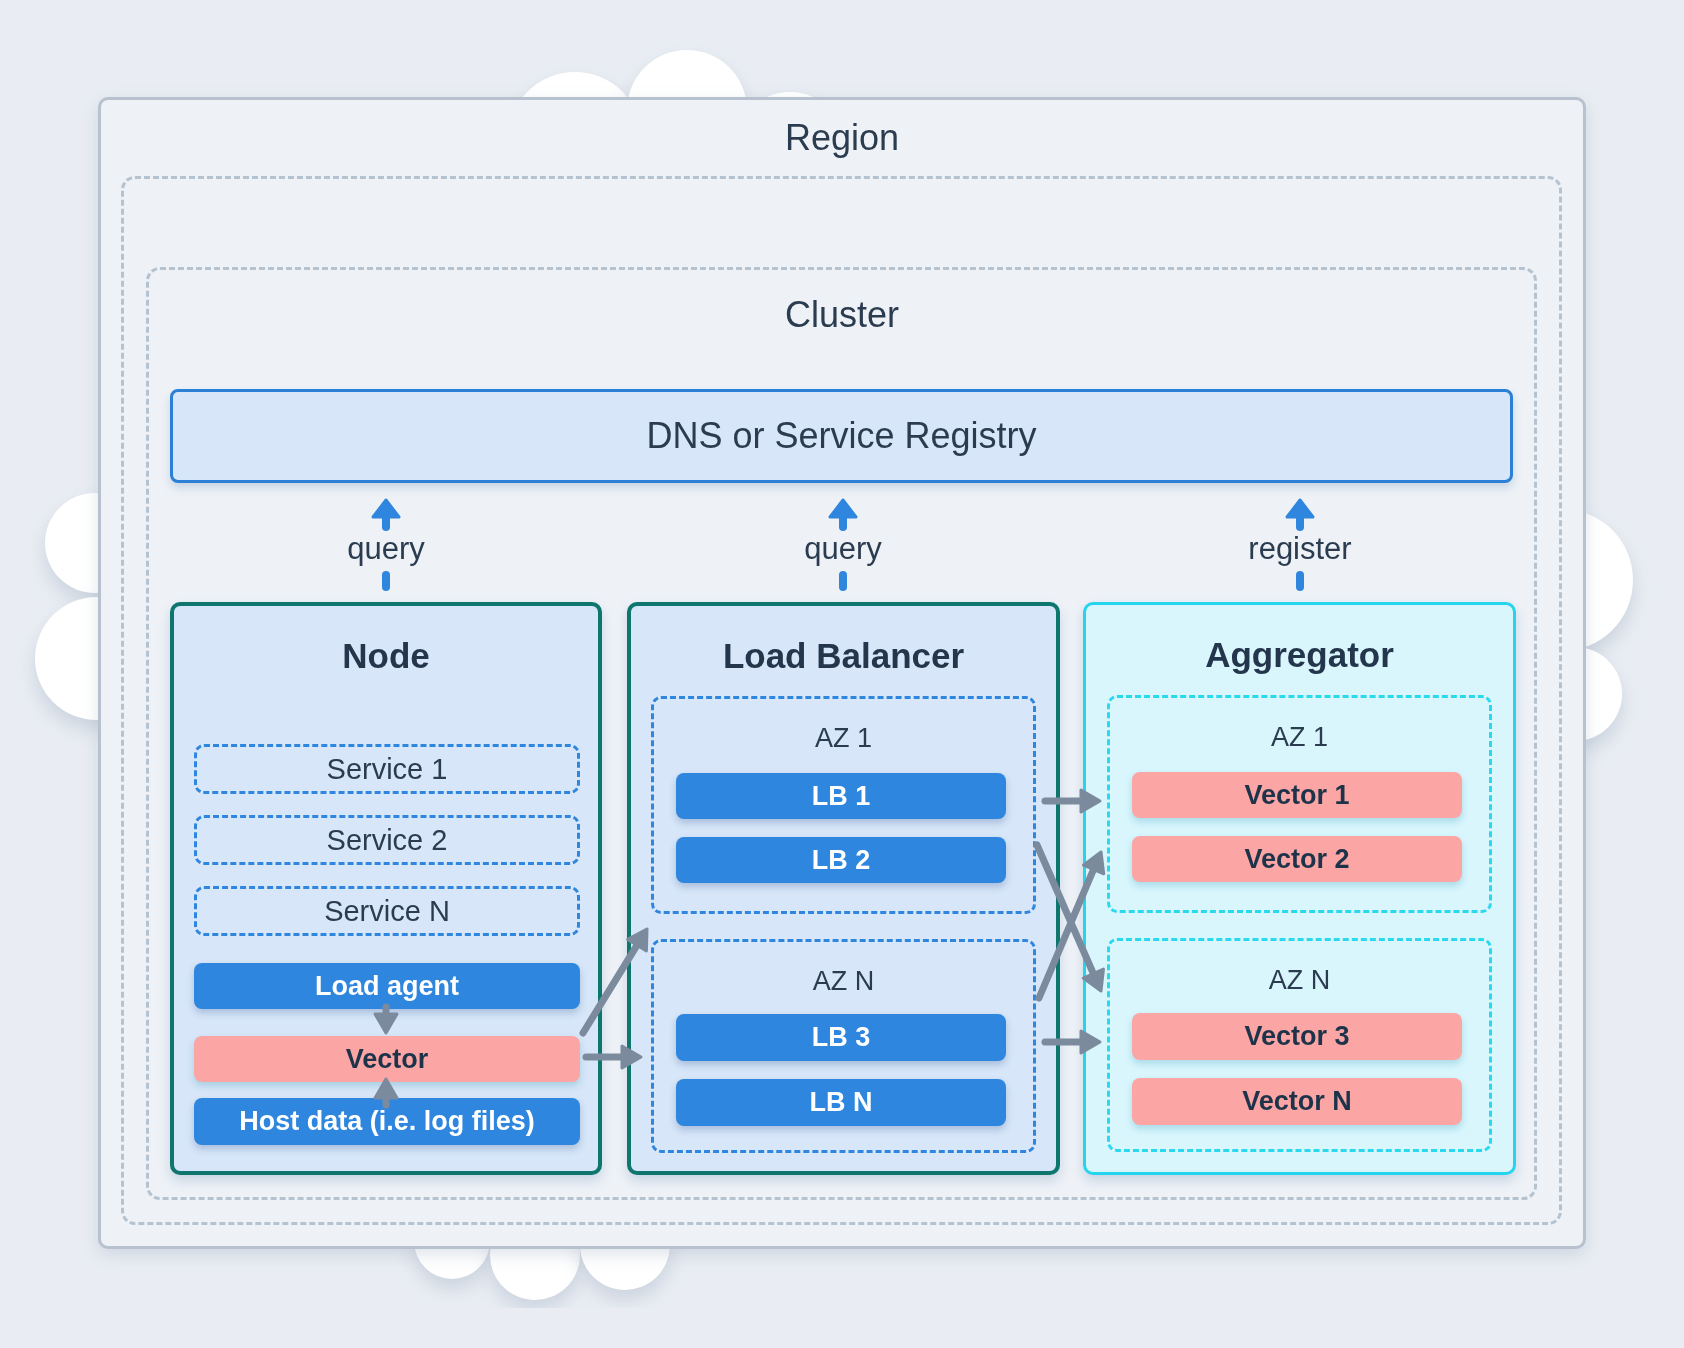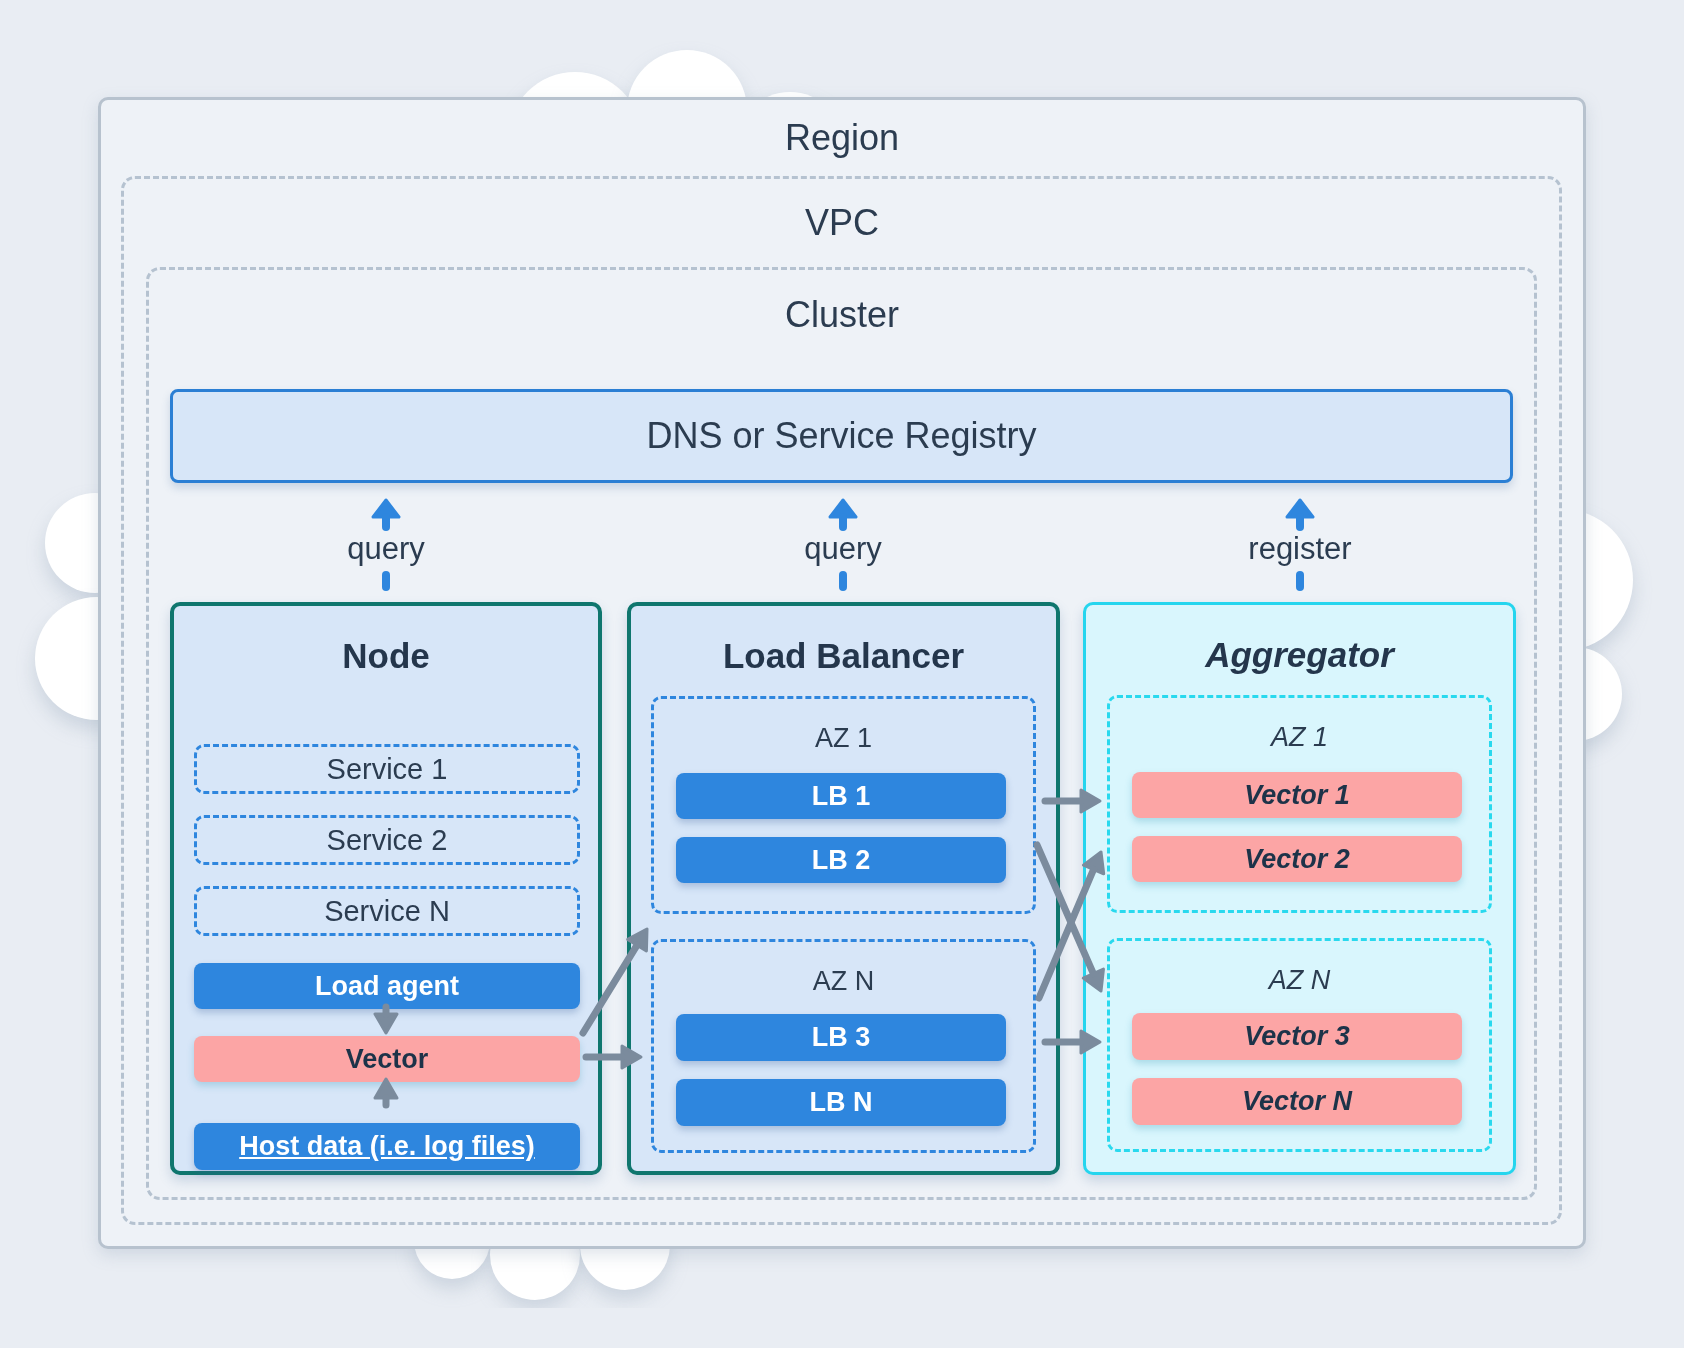--- a/index.html
+++ b/index.html
@@ -40,37 +40,37 @@
 
   .qlbl{position:absolute;top:531px;width:220px;text-align:center;font-size:31px;color:#2b3c50;}
   .q1{left:276px;} .q2{left:733px;} .q3{left:1190px;}
 
   .panel{position:absolute;top:602px;height:573px;box-sizing:border-box;border-radius:10px;
          box-shadow:0 6px 12px rgba(70,110,160,.22);}
   .panel-blue{background:#d7e6f8;border:4px solid #0f766e;}
   .panel-cyan{background:#d9f6fd;border:3px solid #25d5ee;}
   #node{left:170px;width:432px;}
   #lb{left:627px;width:433px;}
-  #agg{left:1083px;width:433px;font-style:italic;}
+  #agg{left:1083px;width:433px;}
   .panel-title{position:absolute;top:30px;left:0;width:100%;text-align:center;
                font-weight:bold;font-size:35px;color:#24364c;}
 
   .svc{position:absolute;left:20px;width:386px;height:50px;box-sizing:border-box;
        border:3px dashed #2e86de;border-radius:10px;
        display:flex;align-items:center;justify-content:center;font-size:29px;color:#2b3c50;}
   .svc1{top:138px;justify-content:center;} .svc2{top:209px;} .svc3{top:280px;}
 
   .bar{position:absolute;border-radius:8px;display:flex;align-items:center;justify-content:center;
        font-weight:bold;font-size:27px;}
   .bar-blue{background:#2e86de;color:#ffffff;box-shadow:0 4px 7px rgba(50,90,150,.28);}
   .bar-cyan{background:#fca5a5;color:#1d3349;box-shadow:0 4px 7px rgba(30,140,170,.25);}
   .nbar{left:20px;width:386px;}
   .other{top:357px;height:46px;}
   .vector{top:430px;height:46px;}
-  .host{top:517px;height:47px;text-decoration:underline;}
+  .host{top:492px;height:47px;}
 
   .az{position:absolute;width:385px;box-sizing:border-box;border-radius:10px;}
   .az-blue{border:3px dashed #2e86de;}
   .az-cyan{border:3px dashed #29d9ee;}
   .az-top{left:20px;top:90px;height:218px;}
   .az-bot{left:20px;top:333px;height:214px;}
   #agg .az-top{left:21px;} #agg .az-bot{left:21px;}
   .az-label{position:absolute;top:24px;left:0;width:100%;text-align:center;font-size:27px;color:#2b3c50;}
   .azbar{left:22px;width:330px;}
   .r1{top:74px;height:46px;}
@@ -94,21 +94,20 @@
   <div class="cloud c7"></div>
   <div class="cloud c8"></div>
   <div class="cloud c9"></div>
   <div class="cloud c10"></div>
 
   <div class="region"></div>
   <div class="vpc"></div>
   <div class="cluster"></div>
 
   <div class="toplbl lbl-region">Region</div>
-  <div class="toplbl lbl-vpc">VPC</div>
   <div class="toplbl lbl-cluster">Cluster</div>
 
   <div class="dns">
     <span>DNS or Service Registry</span>
   </div>
 
   <div class="qlbl q1">query</div>
   <div class="qlbl q2">query</div>
   <div class="qlbl q3">register</div>
 

